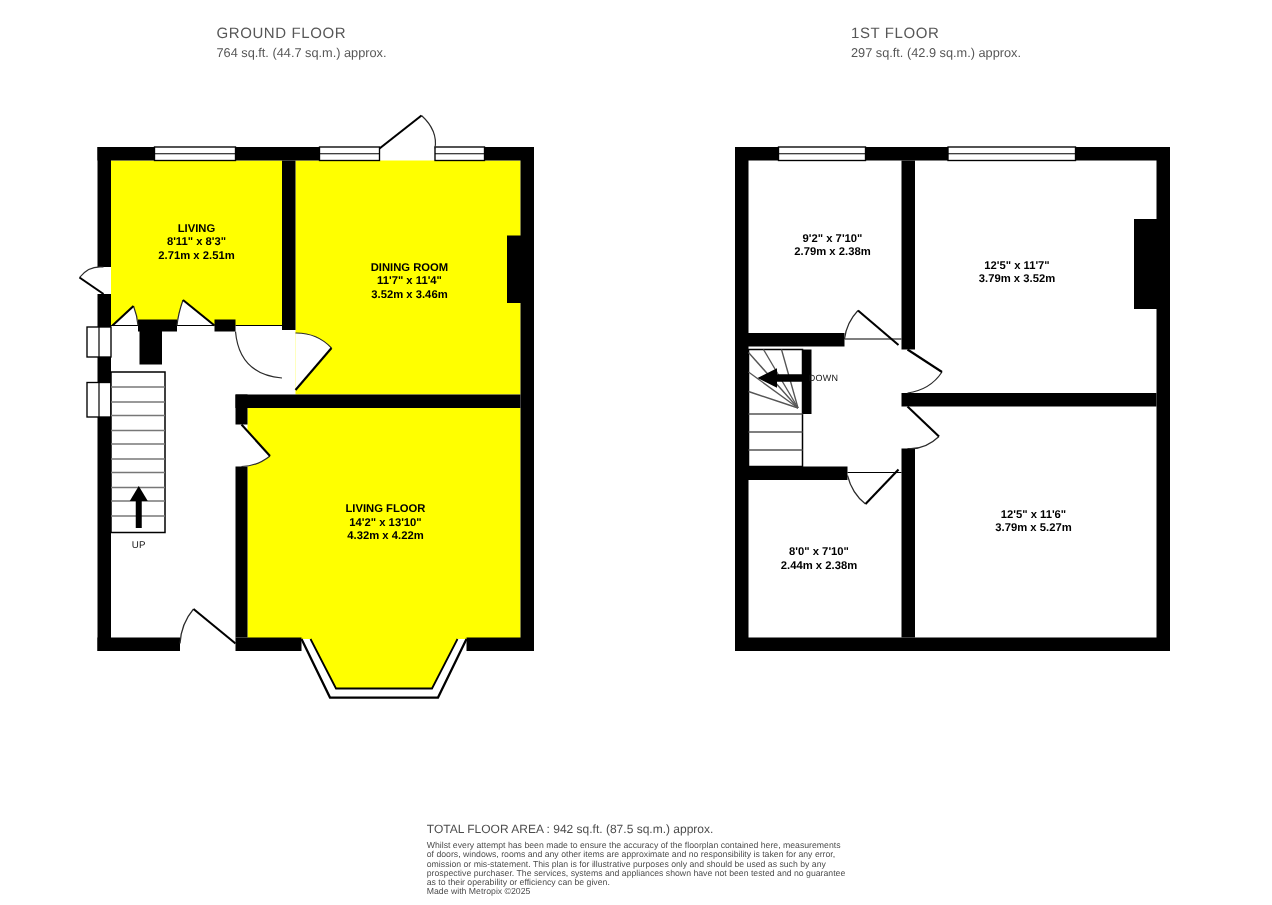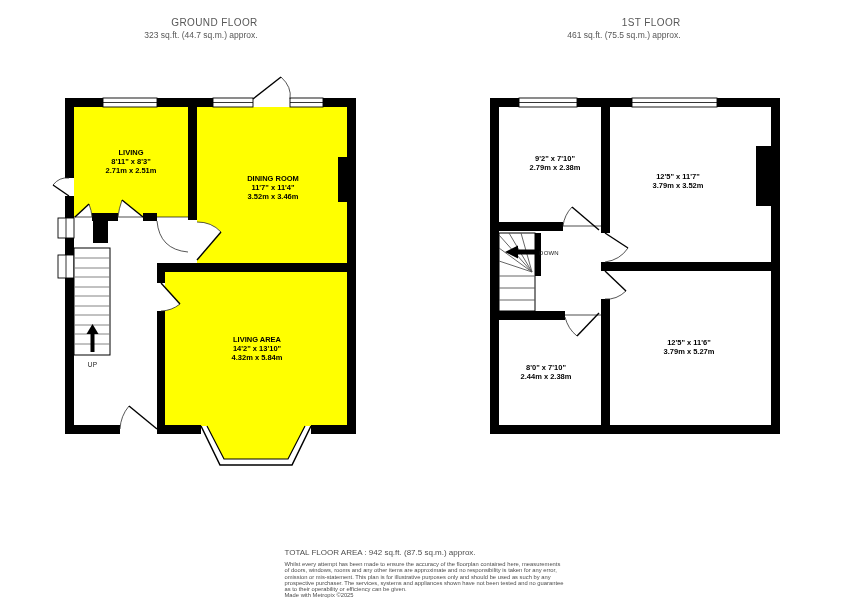--- a/index.html
+++ b/index.html
@@ -1,42 +1,42 @@
 <!DOCTYPE html>
 <html><head>
 <meta charset="utf-8">
 <style>
   html,body{margin:0;padding:0;background:#ffffff;}
   .canvas{
     position:relative;width:848px;height:603px;background:#ffffff;overflow:hidden;
     font-family:"Liberation Sans", sans-serif;
   }
   .plan-svg{position:absolute;left:0;top:0;width:848px;height:603px;}
-  .floor-header{position:absolute;top:17px;transform:translateX(-50%);text-align:right;color:#575757;white-space:nowrap;}
+  .floor-header{position:absolute;top:17px;transform:translateX(-50%);text-align:left;color:#575757;white-space:nowrap;}
   .floor-title{font-size:10px;letter-spacing:.4px;line-height:12px;}
   .floor-area{font-size:8.5px;line-height:10px;margin-top:1px;}
   .room-label{position:absolute;transform:translate(-50%,-50%);text-align:center;color:#000;font-weight:bold;font-size:7.5px;line-height:9px;white-space:nowrap;}
   .stair-label{position:absolute;transform:translate(-50%,-50%);color:#161616;font-size:6px;letter-spacing:.2px;white-space:nowrap;}
   .footer{position:absolute;left:424px;top:548px;transform:translateX(-50%);color:#4d4d4d;white-space:nowrap;}
   .footer-total{font-size:8px;line-height:10px;margin-bottom:3px;}
   .footer-line{font-size:5.8px;line-height:6.3px;}
   .footer-credit{font-size:5.8px;line-height:6.3px;}
 </style>
 </head>
 <body>
 
 <div class="canvas">
 
   <div class="floor-header" style="left:201px;">
     <div class="floor-title">GROUND FLOOR</div>
-    <div class="floor-area">323 sq.ft. (44.7 sq.m.) approx.</div>
+    <div class="floor-area">764 sq.ft. (44.7 sq.m.) approx.</div>
   </div>
   <div class="floor-header" style="left:624px;">
     <div class="floor-title">1ST FLOOR</div>
-    <div class="floor-area">461 sq.ft. (75.5 sq.m.) approx.</div>
+    <div class="floor-area">297 sq.ft. (42.9 sq.m.) approx.</div>
   </div>
 
   <svg class="plan-svg" viewBox="0 0 848 603">
 
     <g>
 
       <g fill="#ffff00">
         <rect x="74" y="107" width="114" height="110"></rect>
         <rect x="197" y="107" width="150" height="156"></rect>
         <rect x="165" y="272" width="182" height="154"></rect>
@@ -222,23 +222,23 @@
     <div>LIVING</div>
     <div>8'11" x 8'3"</div>
     <div>2.71m x 2.51m</div>
   </div>
   <div class="room-label" style="left:273px;top:187px;text-align:center;">
     <div>DINING ROOM</div>
     <div>11'7" x 11'4"</div>
     <div>3.52m x 3.46m</div>
   </div>
   <div class="room-label" style="left:257px;top:348px;">
-    <div>LIVING AREA</div>
+    <div>LIVING FLOOR</div>
     <div>14'2" x 13'10"</div>
-    <div>4.32m x 5.84m</div>
+    <div>4.32m x 4.22m</div>
   </div>
 
   <div class="room-label" style="left:555px;top:163px;">
     <div>9'2" x 7'10"</div>
     <div>2.79m x 2.38m</div>
   </div>
   <div class="room-label" style="left:678px;top:181px;">
     <div>12'5" x 11'7"</div>
     <div>3.79m x 3.52m</div>
   </div>

